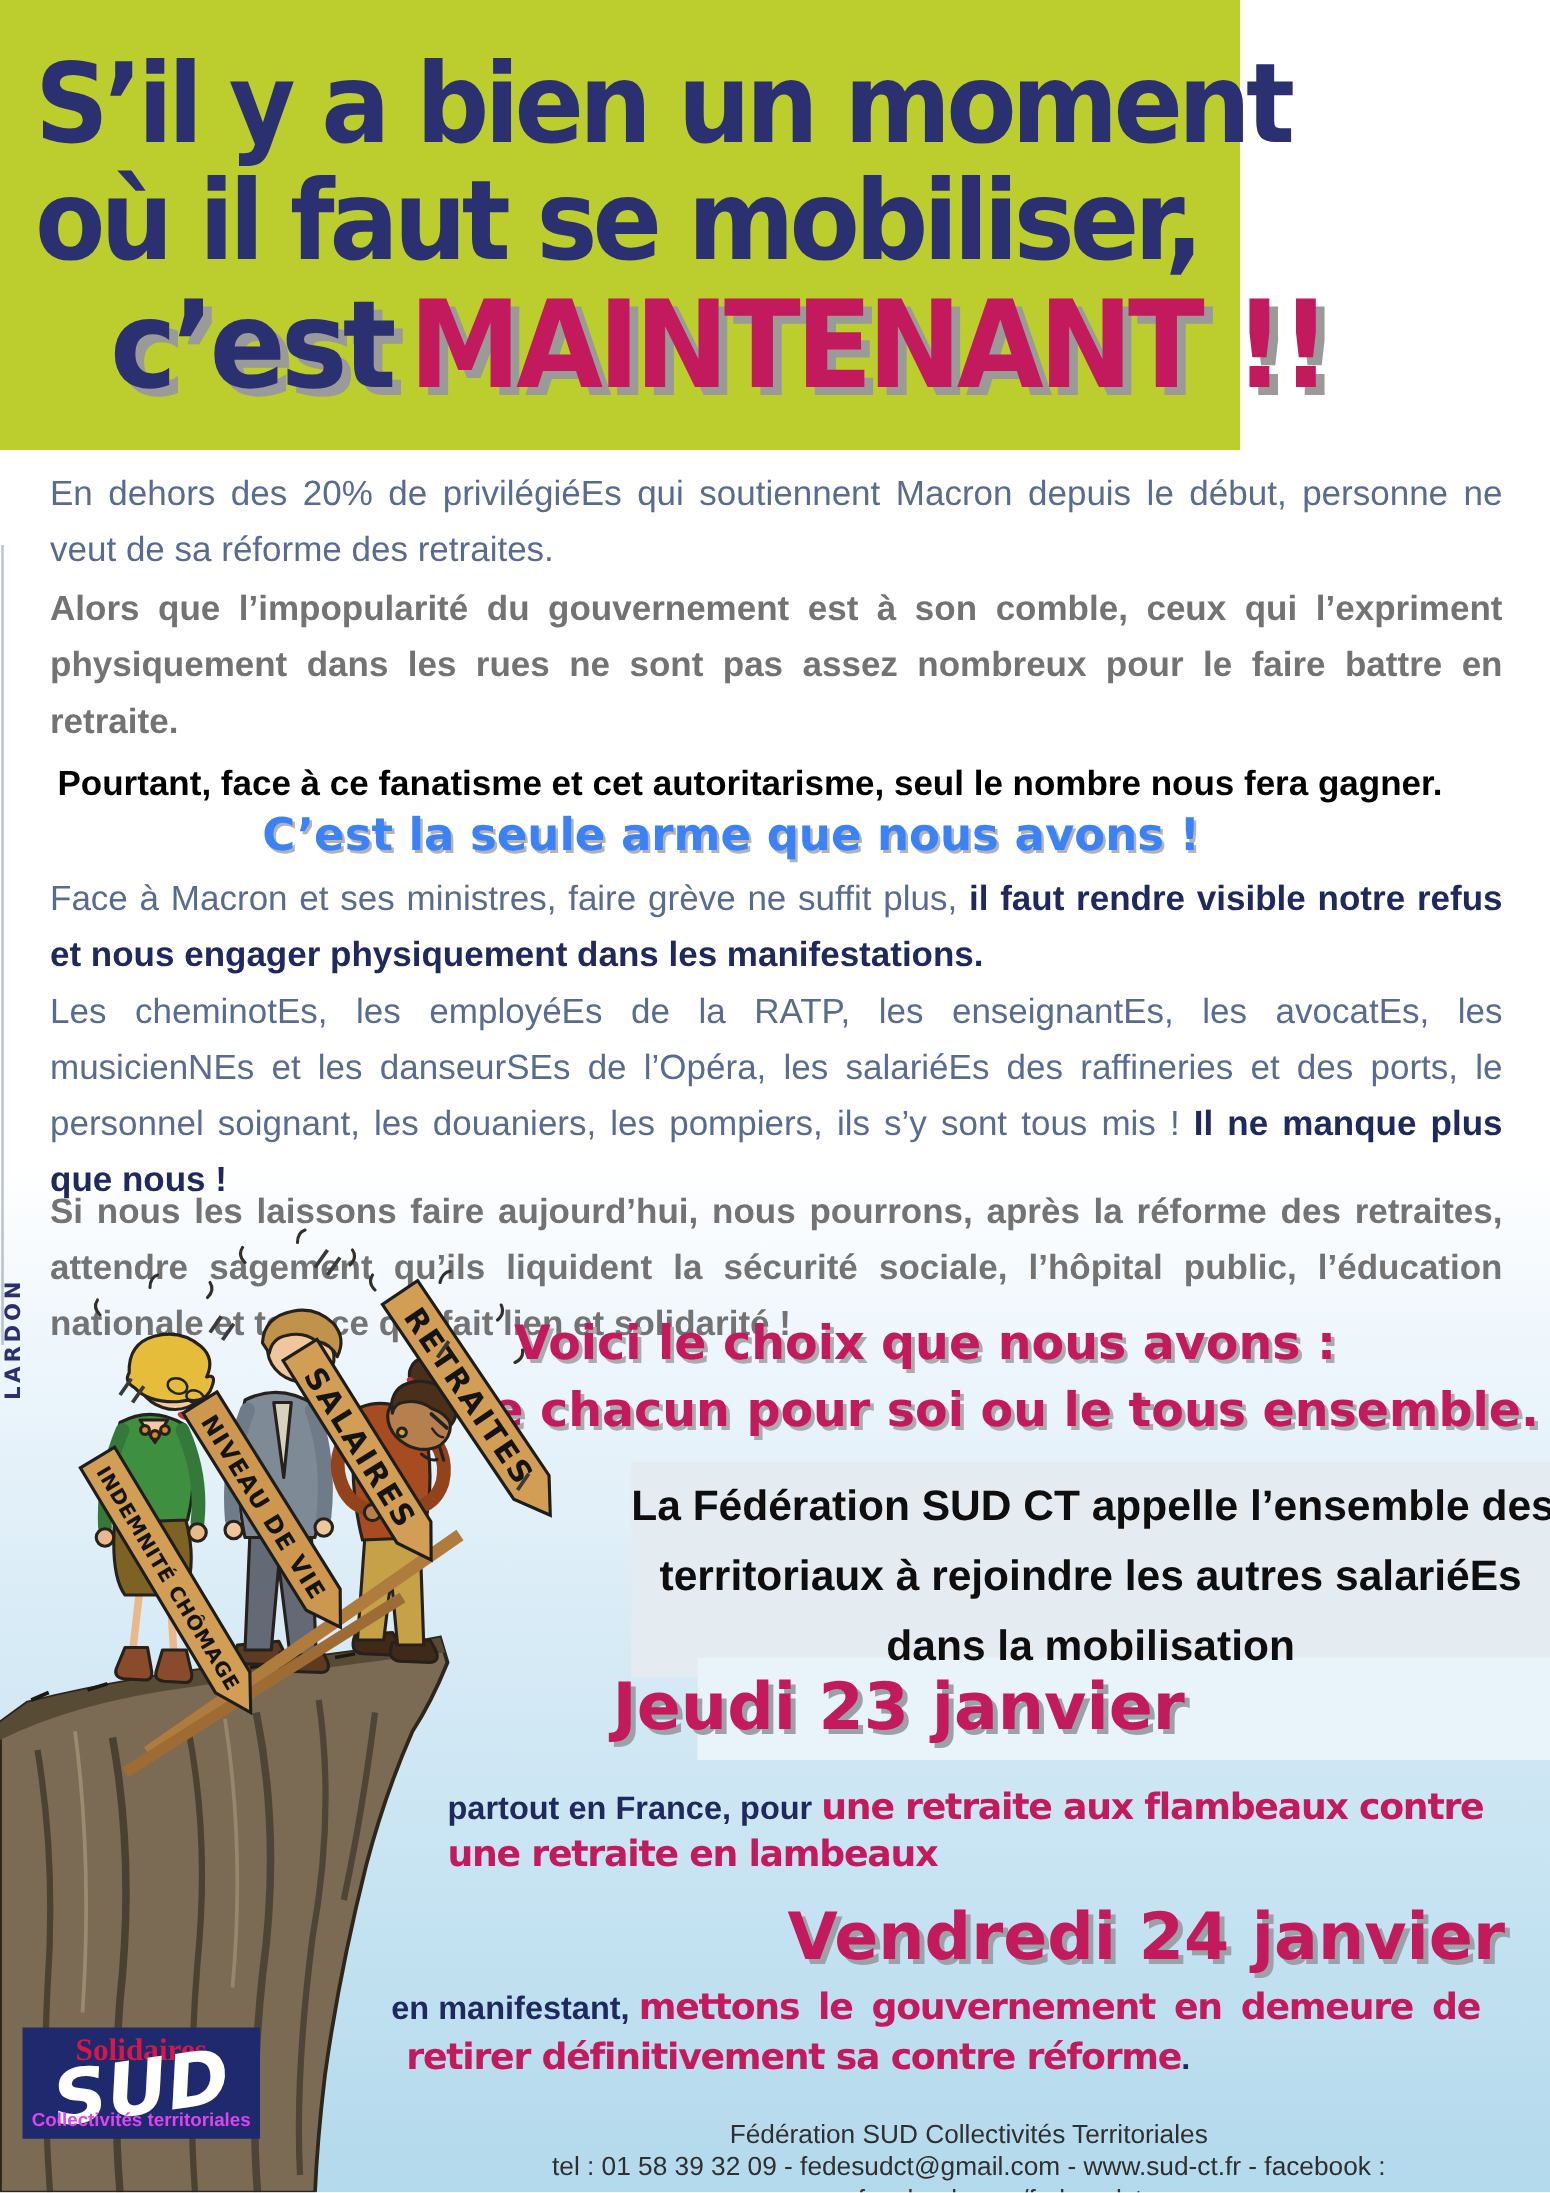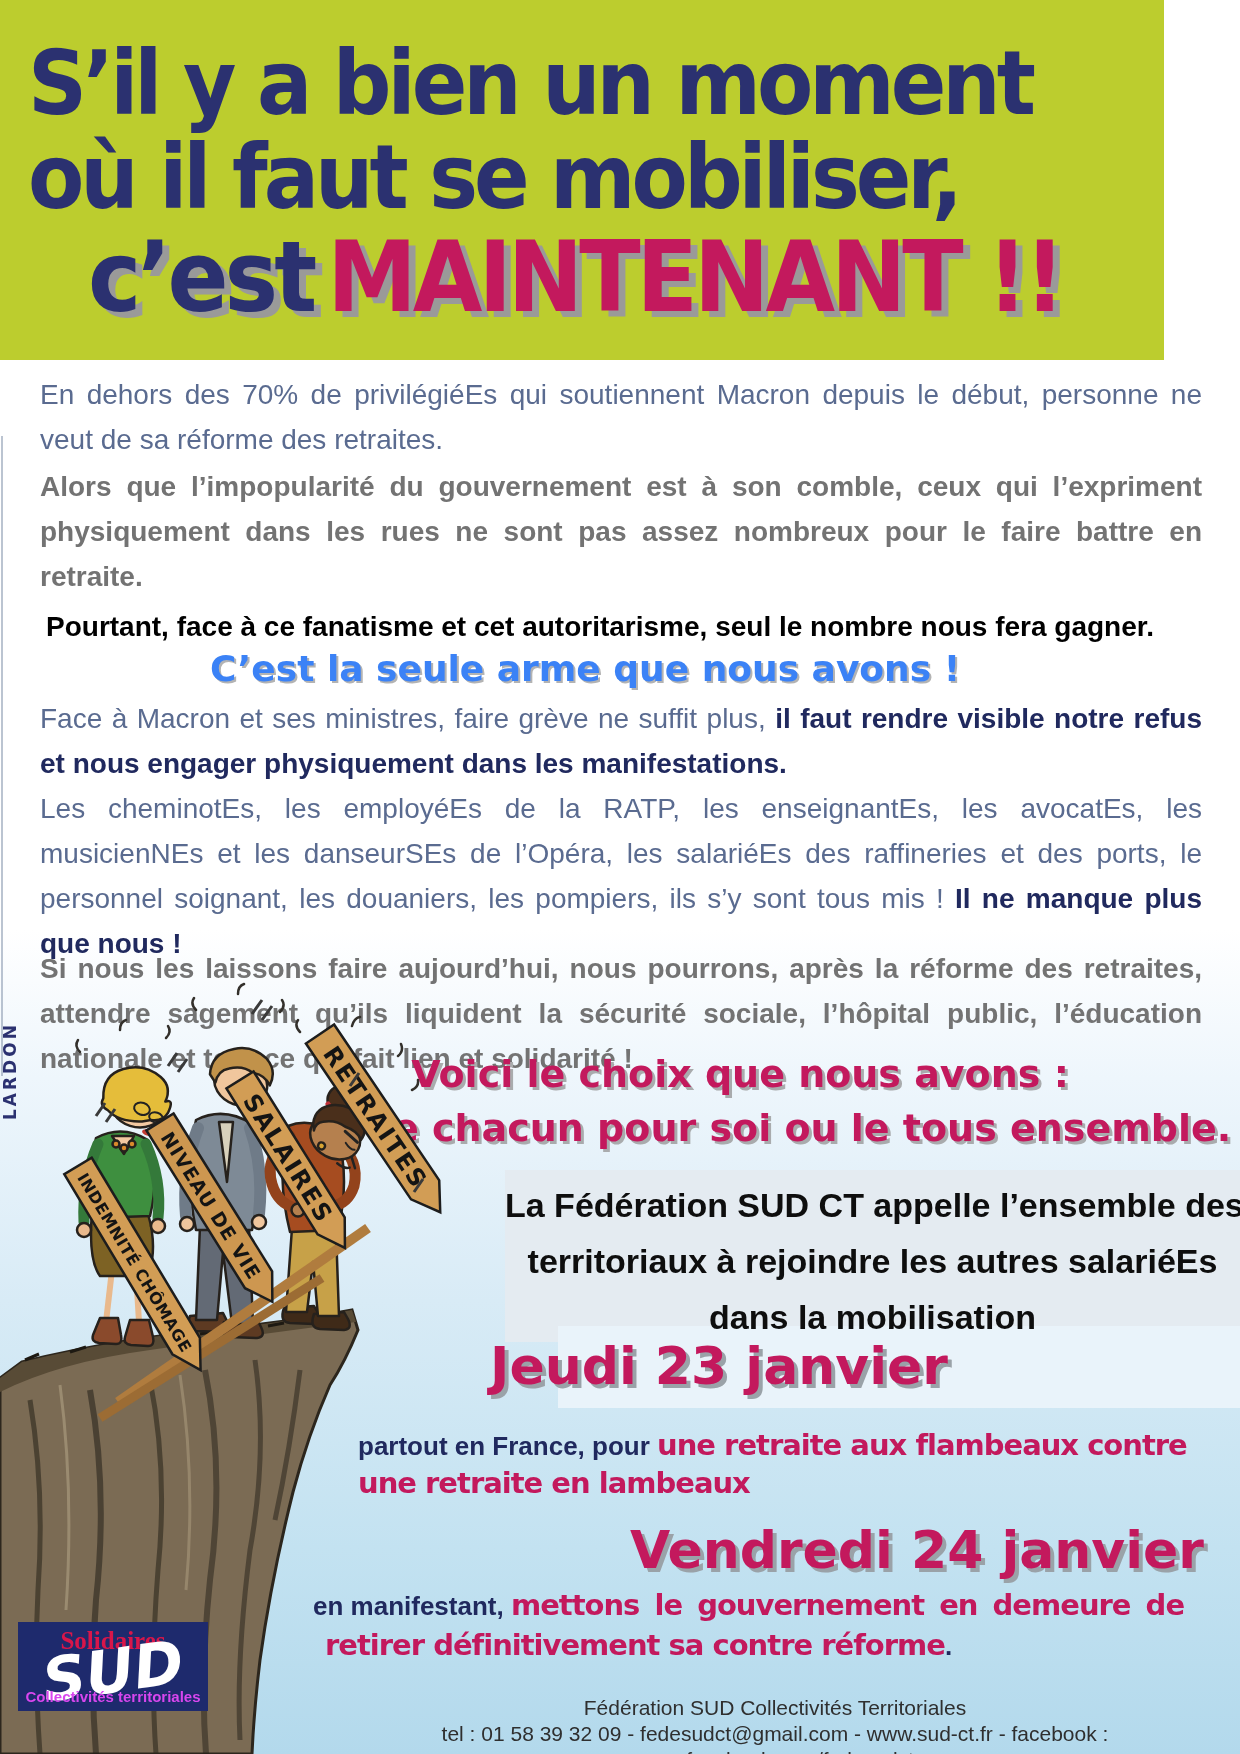--- a/index.html
+++ b/index.html
@@ -1,21 +1,21 @@
 <!DOCTYPE html>
 <html lang="fr"><head>
 <meta charset="utf-8">
 <title>Tract SUD CT</title>
 <style>
   html,body{margin:0;padding:0;background:#ffffff;}
   #page{position:relative;width:1240px;height:1754px;background:#ffffff;overflow:hidden;
         font-family:"Liberation Sans",sans-serif;}
 
   
-  .banner{position:absolute;left:0;top:0;width:1164px;height:360px;background:#bccd2e;}
+  .banner{position:absolute;left:0;top:0;width:992px;height:360px;background:#bccd2e;}
   .banner .hl{position:absolute;left:28px;white-space:nowrap;
       font-family:"DejaVu Sans",sans-serif;font-weight:bold;
       font-size:82px;letter-spacing:-4px;color:#2b3170;transform:scaleY(1.08);}
   .hl1{top:36px;}
   .hl2{top:130px;}
   .hl3{top:224px;left:88px !important;font-size:90px !important;
        text-shadow:7px 6px 0 #9a9a99;}
   .hl3 .pink{color:#c3195d;padding-left:14px;}
 
   
@@ -91,21 +91,21 @@
     <div class="hl hl1">S’il y a bien un moment</div>
     <div class="hl hl2">où il faut se mobiliser,</div>
     <div class="hl hl3"><span>c’est</span><span class="pink">MAINTENANT !!</span></div>
   </div>
 
   <div class="sky"></div>
   <div class="panel-fed"></div>
   <div class="panel-jeudi"></div>
   <div class="left-rule"></div>
 
-  <div class="para p1">En dehors des 70% de privilégiéEs qui soutiennent Macron depuis le début, personne ne veut de sa réforme des retraites.</div>
+  <div class="para p1">En dehors des 20% de privilégiéEs qui soutiennent Macron depuis le début, personne ne veut de sa réforme des retraites.</div>
   <div class="para p2 navy-bold">Alors que l’impopularité du gouvernement est à son comble, ceux qui l’expriment physiquement dans les rues ne sont pas assez nombreux pour le faire battre en retraite.</div>
   <div class="para p3 pink-bold">Pourtant, face à ce fanatisme et cet autoritarisme, seul le nombre nous fera gagner.</div>
   <div class="para p4">C’est la seule arme que nous avons !</div>
   <div class="para p5"><span>Face à Macron et ses ministres, faire grève ne suffit plus, </span><b>il faut rendre visible notre refus et nous engager physiquement dans les manifestations.</b></div>
   <div class="para p6"><span>Les cheminotEs, les employéEs de la RATP, les enseignantEs, les avocatEs, les musicienNEs et les danseurSEs de l’Opéra, les salariéEs des raffineries et des ports, le personnel soignant, les douaniers, les pompiers, ils s’y sont tous mis ! </span><b>Il ne manque plus que nous !</b></div>
   <div class="para p7 navy-bold">Si nous les laissons faire aujourd’hui, nous pourrons, après la réforme des retraites, attendre sagement qu’ils liquident la sécurité sociale, l’hôpital public, l’éducation nationale et tout ce qui fait lien et solidarité !</div>
 
   <div class="choice choice1">Voici le choix que nous avons :</div>
   <div class="choice choice2">le chacun pour soi ou le tous ensemble.</div>
 

